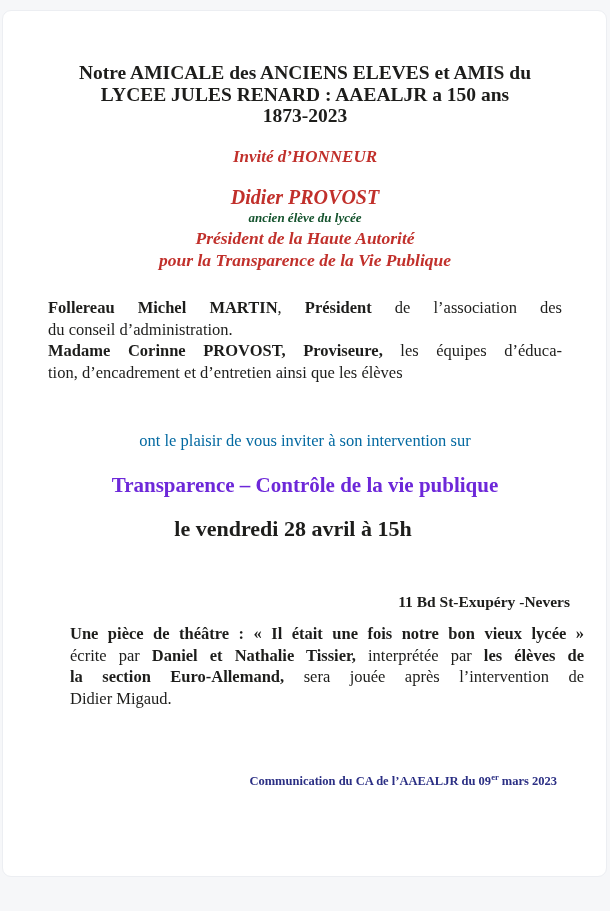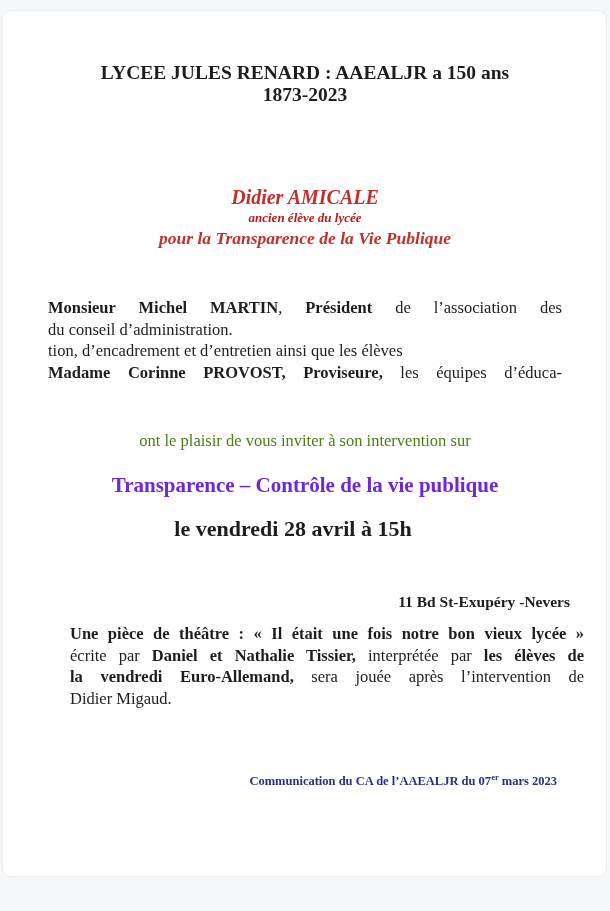--- a/index.html
+++ b/index.html
@@ -52,21 +52,21 @@
     font-style: italic;
     font-size: 20px;
     color: #c1302b;
   }
   .guest-subtitle {
     left: 40px; top: 210px; width: 530px;
     text-align: center;
     font-weight: bold;
     font-style: italic;
     font-size: 13px;
-    color: #b91c1c;
+    color: #14532d;
   }
   .guest-role {
     left: 40px; top: 228px; width: 530px;
     text-align: center;
     font-weight: bold;
     font-style: italic;
     font-size: 17.5px;
     line-height: 21.5px;
     color: #c1302b;
   }
@@ -80,21 +80,21 @@
   .play-para  { top: 623px; margin-left: 22px; }
   .para .line { height: 21.6px; line-height: 21.6px; overflow: hidden; }
   .para .jline { text-align: justify; }
   .para .jline::after { content: ""; display: inline-block; width: 100%; }
   .para .b { font-weight: bold; }
 
   .invitation-line {
     left: 40px; top: 431px; width: 530px;
     text-align: center;
     font-size: 16.5px;
-    color: #4d7c0f;
+    color: #0369a1;
   }
   .talk-title {
     left: 40px; top: 473px; width: 530px;
     text-align: center;
     font-weight: bold;
     font-size: 21px;
     color: #6d28d9;
   }
   .event-datetime {
     left: 28px; top: 516px; width: 530px;
@@ -129,52 +129,55 @@
   }
   .doc-footer sup { font-size: 8.5px; }
 </style>
 </head>
 <body>
 
 <div class="canvas">
   <div class="page-card"></div>
 
   <div class="blk doc-title">
+      <div>Notre AMICALE des ANCIENS ELEVES et AMIS du</div>
       <div>LYCEE JULES RENARD : AAEALJR a 150 ans</div>
       <div>1873-2023</div>
     </div>
 
+  <div class="blk invite-honneur">Invité d’HONNEUR</div>
 
-  <div class="blk guest-name">Didier AMICALE</div>
+  <div class="blk guest-name">Didier PROVOST</div>
 
   <div class="blk guest-subtitle">ancien élève du lycée</div>
 
   <div class="blk guest-role">
+      <div>Président de la Haute Autorité</div>
       <div>pour la Transparence de la Vie Publique</div>
     </div>
 
   <div class="blk para hosts-para">
-      <div class="line jline"><span class="b">Monsieur Michel MARTIN</span><span>, </span><span class="b">Président</span><span> de l’association des</span></div>
+      <div class="line jline"><span class="b">Follereau Michel MARTIN</span><span>, </span><span class="b">Président</span><span> de l’association des</span></div>
       <div class="line"><span>du conseil d’administration.</span></div>
+      <div class="line jline"><span class="b">Madame Corinne PROVOST, Proviseure,</span><span> les équipes d’éduca-</span></div>
       <div class="line"><span>tion, d’encadrement et d’entretien ainsi que les élèves</span></div>
-      <div class="line jline"><span class="b">Madame Corinne PROVOST, Proviseure,</span><span> les équipes d’éduca-</span></div>
     </div>
 
   <div class="blk invitation-line">ont le plaisir de vous inviter à son intervention sur</div>
 
   <div class="blk talk-title">Transparence – Contrôle de la vie publique</div>
 
   <div class="blk event-datetime">le vendredi 28 avril à 15h</div>
 
 
   <div class="blk event-address">11 Bd St-Exupéry -Nevers</div>
 
   <div class="blk para play-para">
       <div class="line jline"><span class="b">Une pièce de théâtre : « Il était une fois notre bon vieux lycée »</span></div>
       <div class="line jline"><span>écrite par </span><span class="b">Daniel et Nathalie Tissier,</span><span> interprétée par </span><span class="b">les élèves de</span></div>
-      <div class="line jline"><span class="b">la vendredi Euro-Allemand,</span><span> sera jouée après l’intervention de</span></div>
+      <div class="line jline"><span class="b">la section Euro-Allemand,</span><span> sera jouée après l’intervention de</span></div>
       <div class="line"><span>Didier Migaud.</span></div>
     </div>
 
   <div class="blk doc-footer">
-    <span>Communication du CA de l’AAEALJR du 07</span><sup>er</sup><span> mars 2023</span>
+    <span>Communication du CA de l’AAEALJR du 09</span><sup>er</sup><span> mars 2023</span>
   </div>
 </div>
 
 </body></html>

